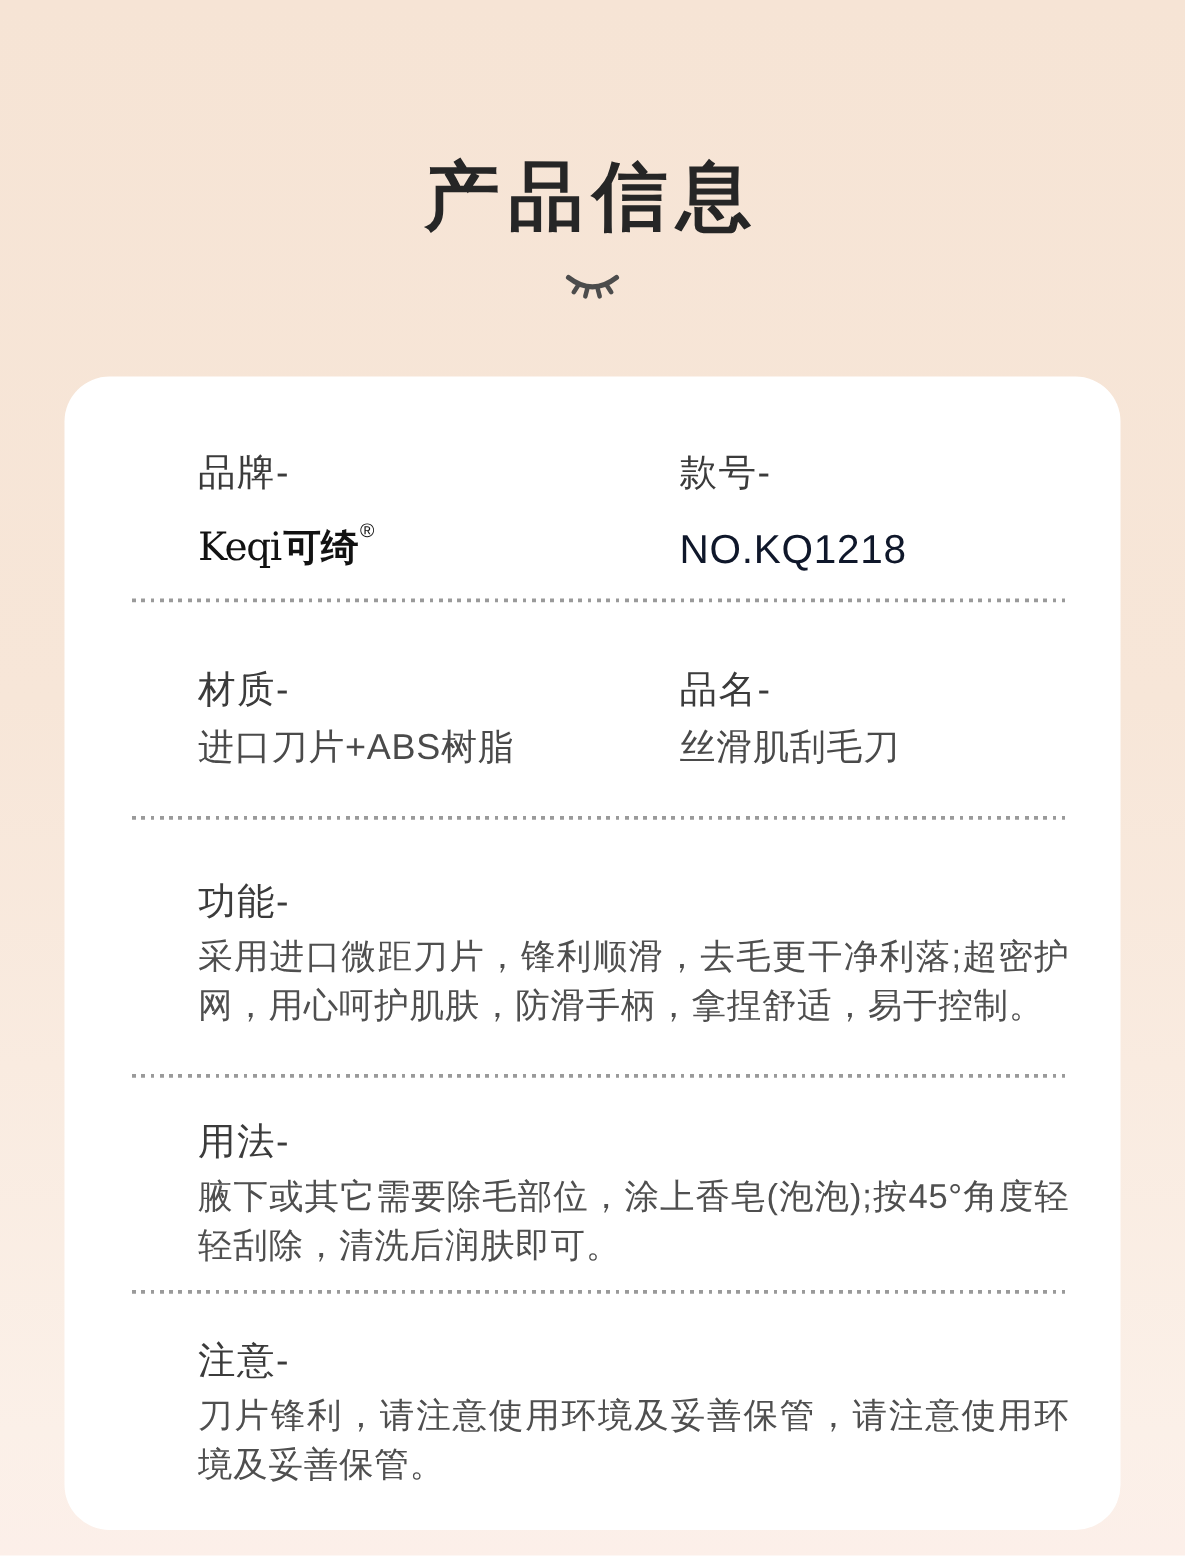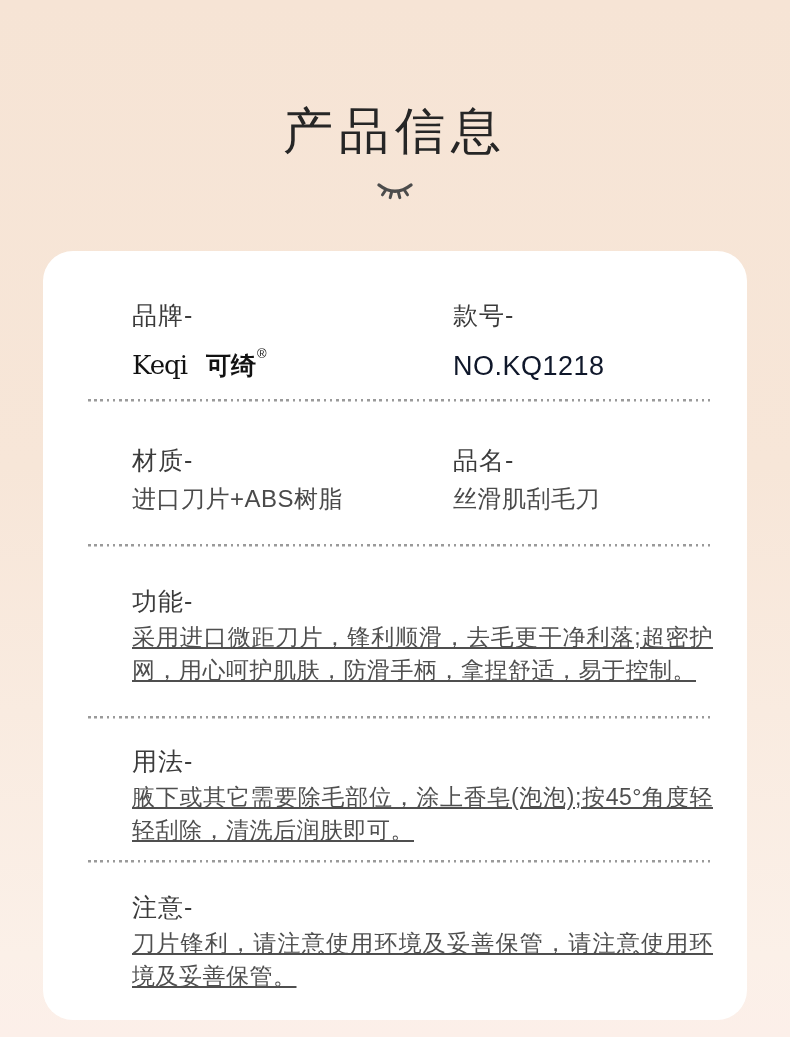--- a/index.html
+++ b/index.html
@@ -12,21 +12,21 @@
     -webkit-font-smoothing: antialiased;
   }
   .page { width: 790px; height: 1037px; position: relative; }
 
   .page-title {
     margin: 0;
     padding-top: 102px;
     text-align: center;
     font-size: 50px;
     line-height: 58px;
-    font-weight: 400;
+    font-weight: 700;
     letter-spacing: 6px;
     color: #262626;
   }
   .icon-wrap {
     margin-top: 20px;
     height: 22px;
     display: flex;
     justify-content: center;
   }
 
@@ -84,21 +84,21 @@
   .logo-en {
     font-family: "DejaVu Serif", serif;
     font-size: 26px;
     line-height: 42px;
     letter-spacing: -1px;
   }
   .logo-cn {
     font-size: 25px;
     font-weight: 700;
     line-height: 25px;
-    margin-left: 19px;
+    margin-left: 2px;
     margin-top: 9px;
   }
   .logo-reg {
     font-size: 13px;
     line-height: 13px;
     margin-top: 3px;
     margin-left: 1px;
   }
 
   .divider {
@@ -119,21 +119,20 @@
   .sec-label { margin-top: 39px; }
   .sec-label.usage { margin-top: 27px; }
   .sec-label.caution { margin-top: 29px; }
   .sec-body {
     margin: 5px 0 0 0;
     font-size: 23px;
     line-height: 33px;
     color: #4f4f4f;
     letter-spacing: 0.5px;
     text-align: justify;
-    text-decoration: underline;
   }
   .row2 { margin-top: 43px; }
 </style>
 </head>
 <body>
 
 <div class="page">
 
   <h1 class="page-title">产品信息</h1>
 

